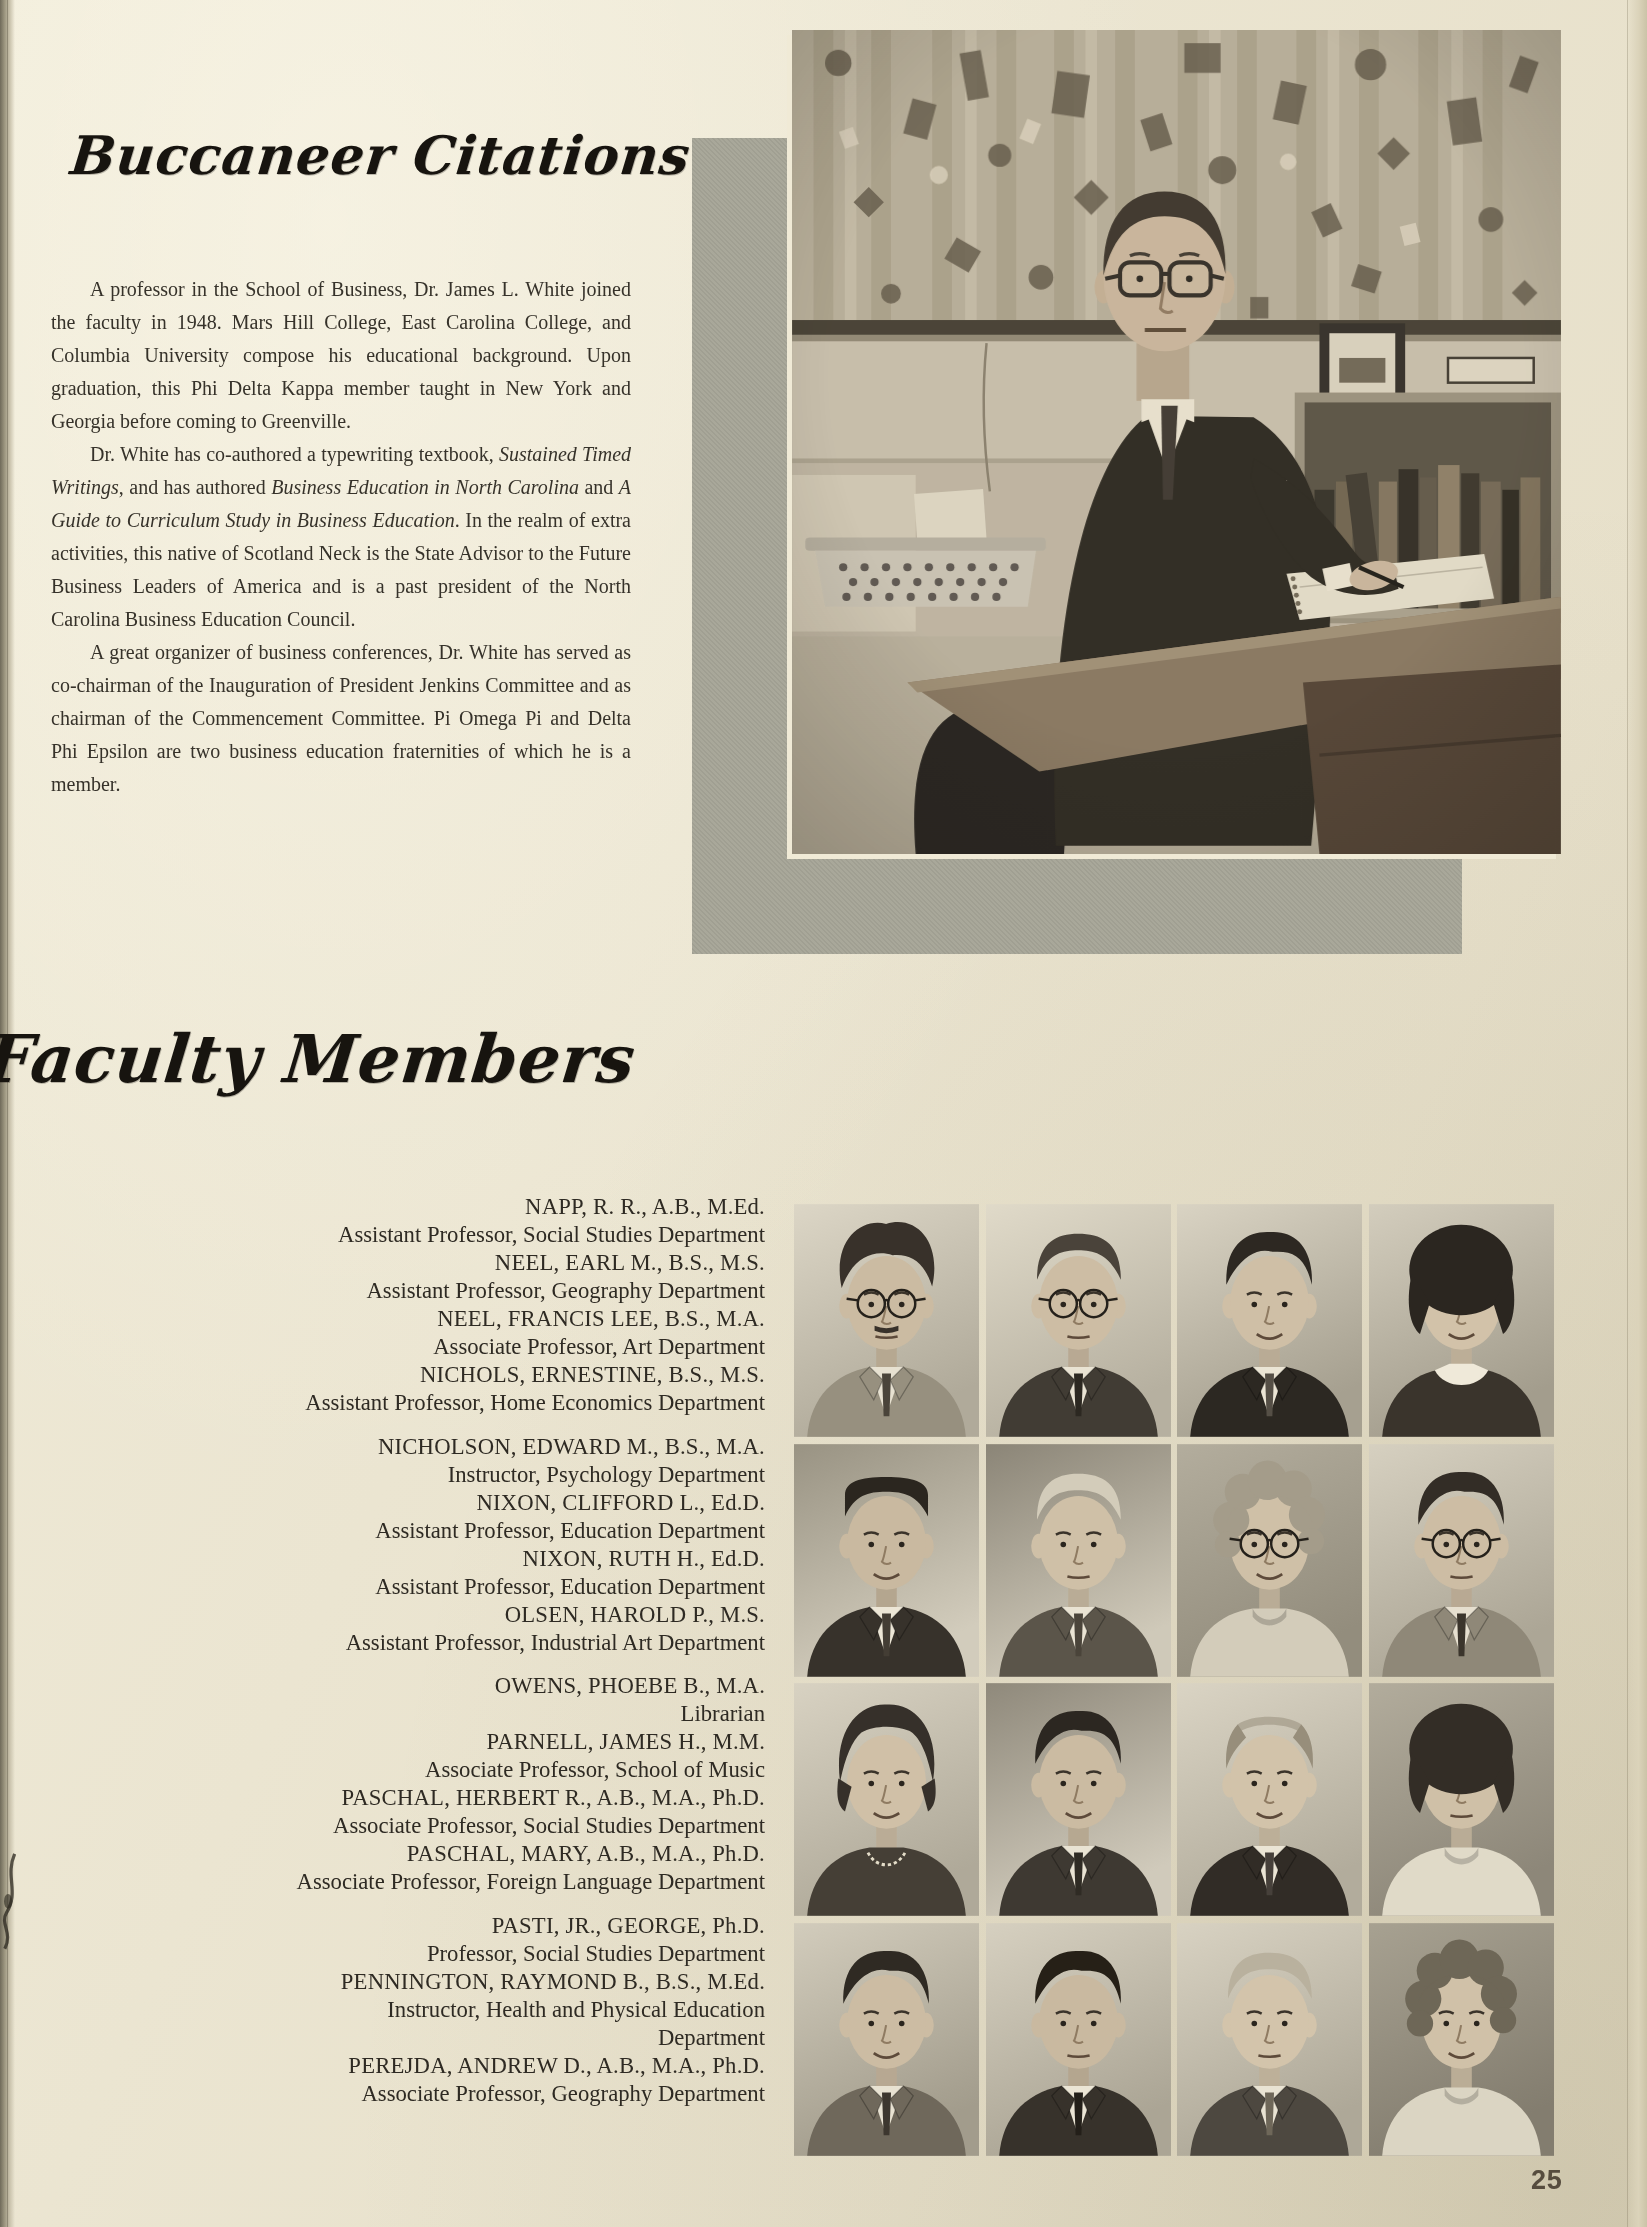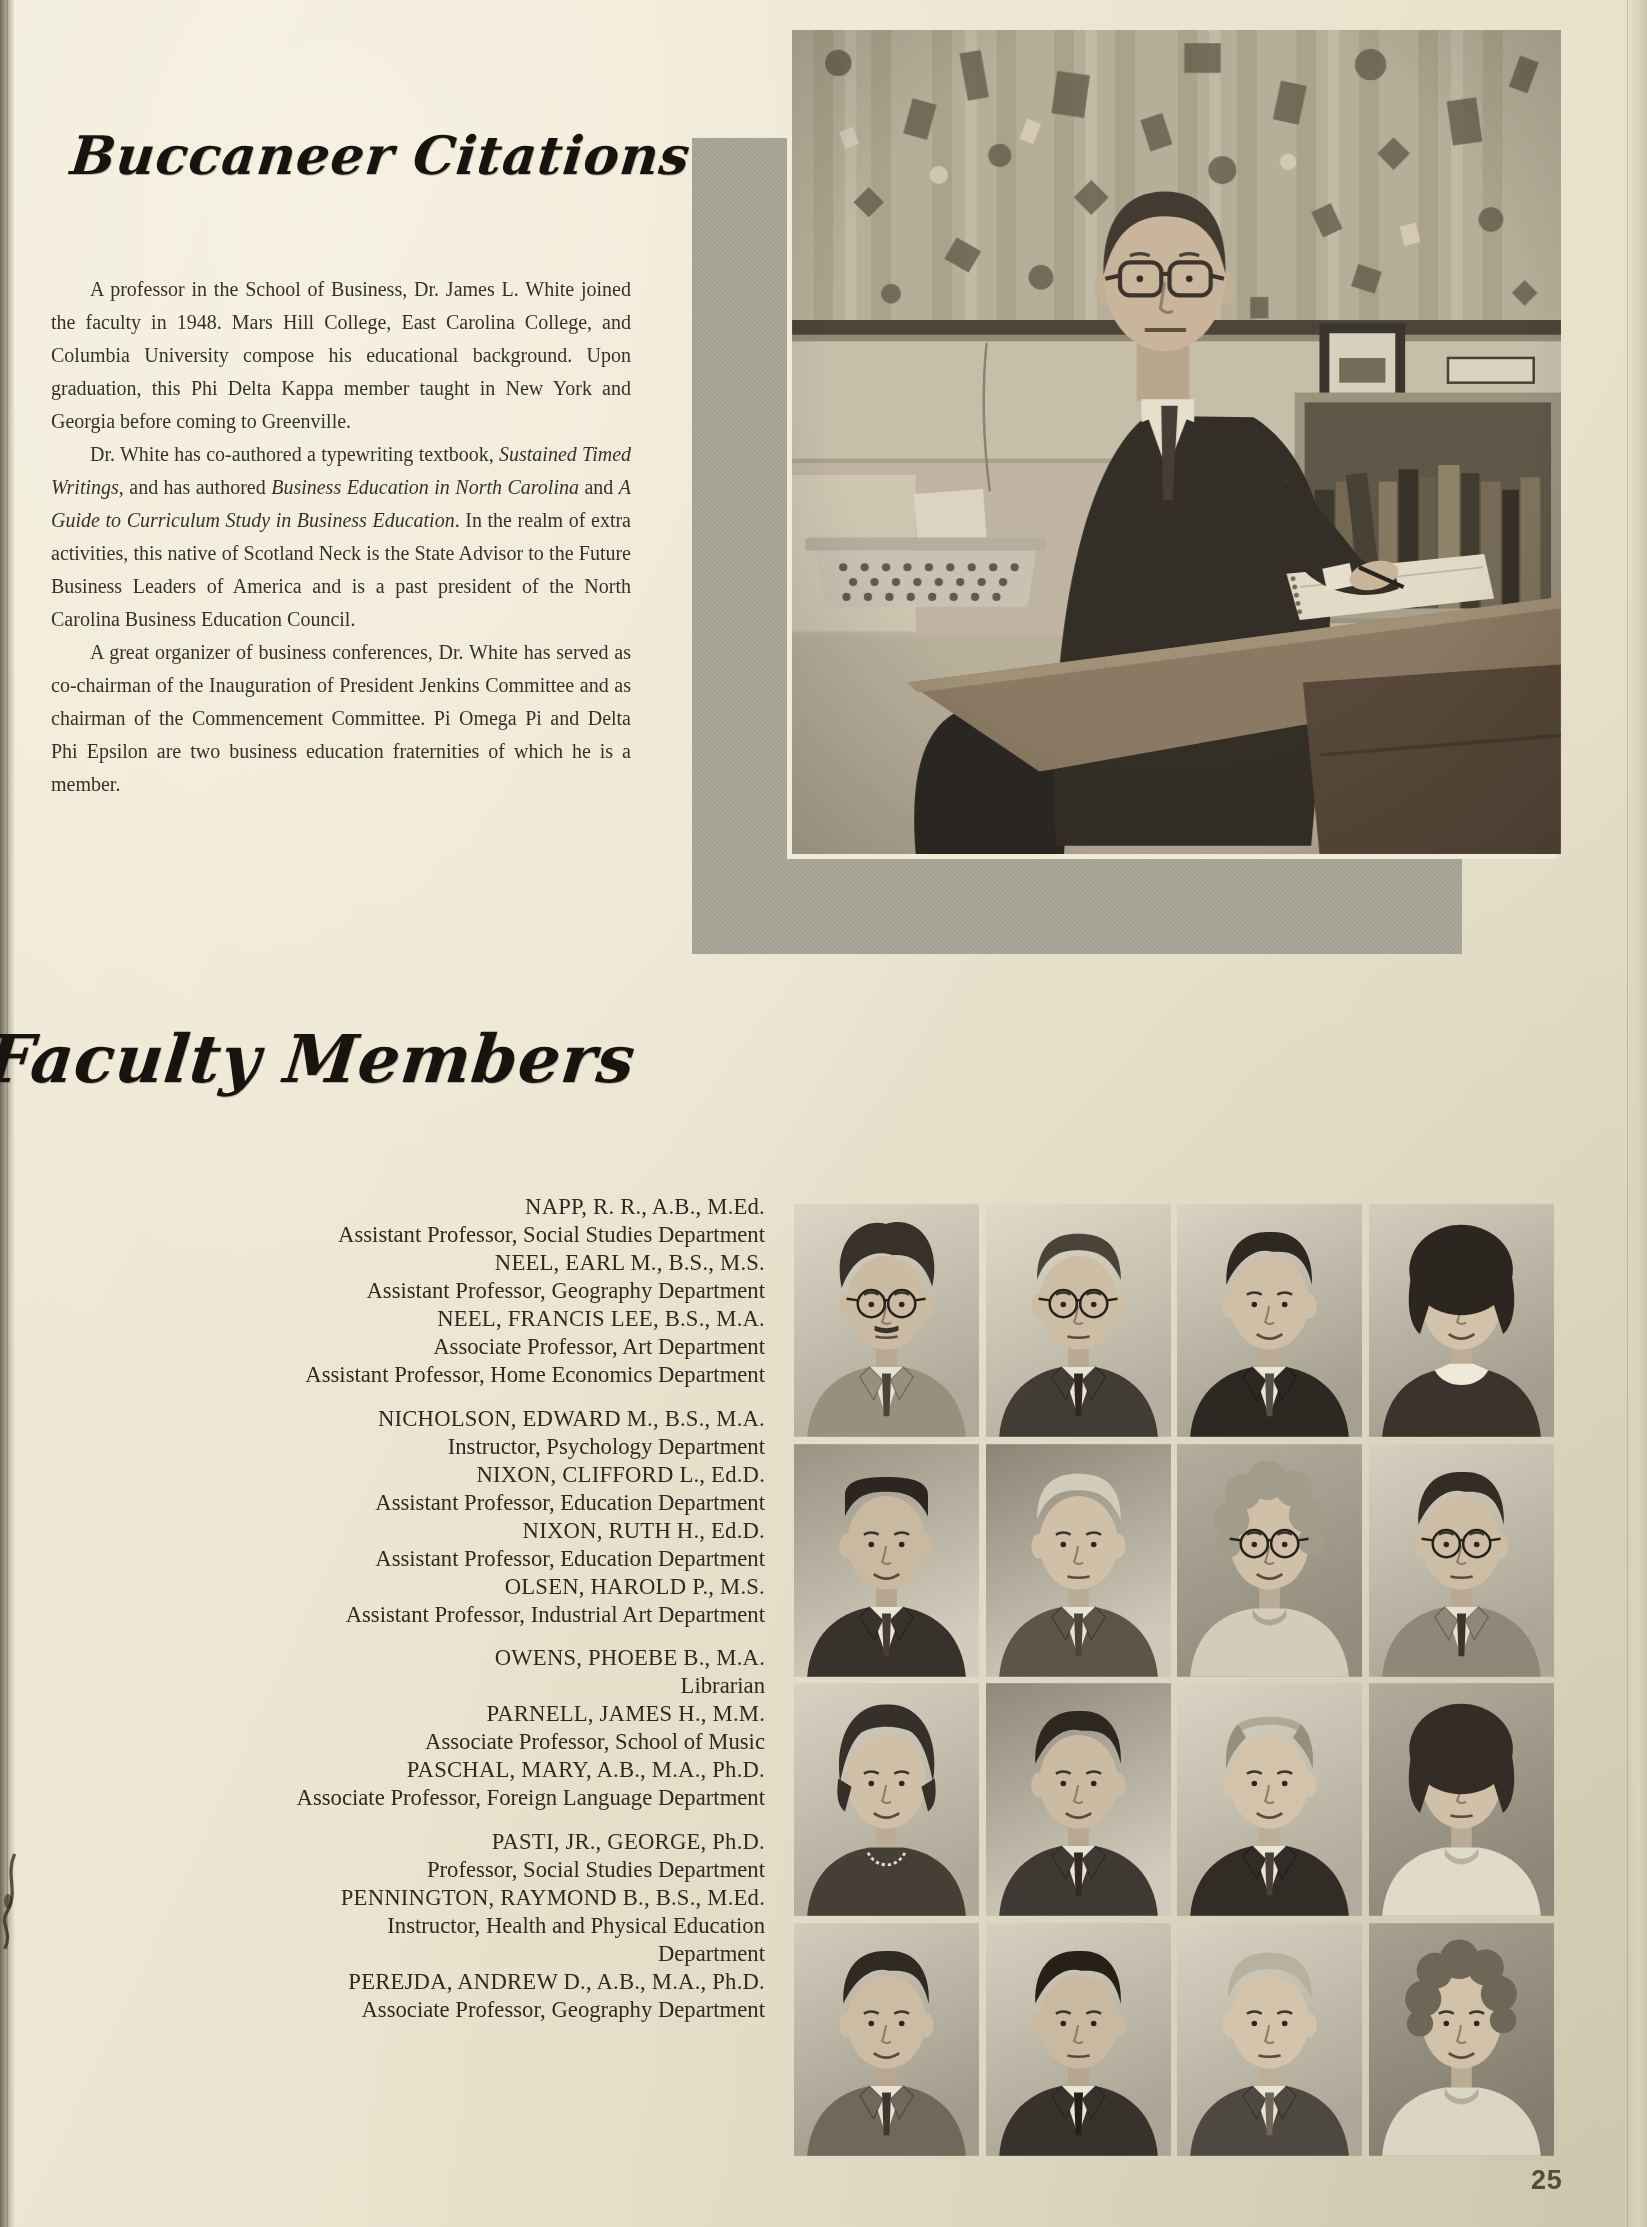--- a/index.html
+++ b/index.html
@@ -288,20 +288,21 @@
         </div>
         <div class="fentry">
           <div class="fname">NEEL, EARL M., B.S., M.S.</div>
           <div class="ftitle">Assistant Professor, Geography Department</div>
         </div>
         <div class="fentry">
           <div class="fname">NEEL, FRANCIS LEE, B.S., M.A.</div>
           <div class="ftitle">Associate Professor, Art Department</div>
         </div>
         <div class="fentry">
+          <div class="fname">NICHOLS, ERNESTINE, B.S., M.S.</div>
           <div class="ftitle">Assistant Professor, Home Economics Department</div>
         </div>
       </div>
       <div class="fgroup">
         <div class="fentry">
           <div class="fname">NICHOLSON, EDWARD M., B.S., M.A.</div>
           <div class="ftitle">Instructor, Psychology Department</div>
         </div>
         <div class="fentry">
           <div class="fname">NIXON, CLIFFORD L., Ed.D.</div>
@@ -317,20 +318,24 @@
         </div>
       </div>
       <div class="fgroup">
         <div class="fentry">
           <div class="fname">OWENS, PHOEBE B., M.A.</div>
           <div class="ftitle">Librarian</div>
         </div>
         <div class="fentry">
           <div class="fname">PARNELL, JAMES H., M.M.</div>
           <div class="ftitle">Associate Professor, School of Music</div>
+        </div>
+        <div class="fentry">
+          <div class="fname">PASCHAL, HERBERT R., A.B., M.A., Ph.D.</div>
+          <div class="ftitle">Associate Professor, Social Studies Department</div>
         </div>
         <div class="fentry">
           <div class="fname">PASCHAL, MARY, A.B., M.A., Ph.D.</div>
           <div class="ftitle">Associate Professor, Foreign Language Department</div>
         </div>
       </div>
       <div class="fgroup">
         <div class="fentry">
           <div class="fname">PASTI, JR., GEORGE, Ph.D.</div>
           <div class="ftitle">Professor, Social Studies Department</div>

